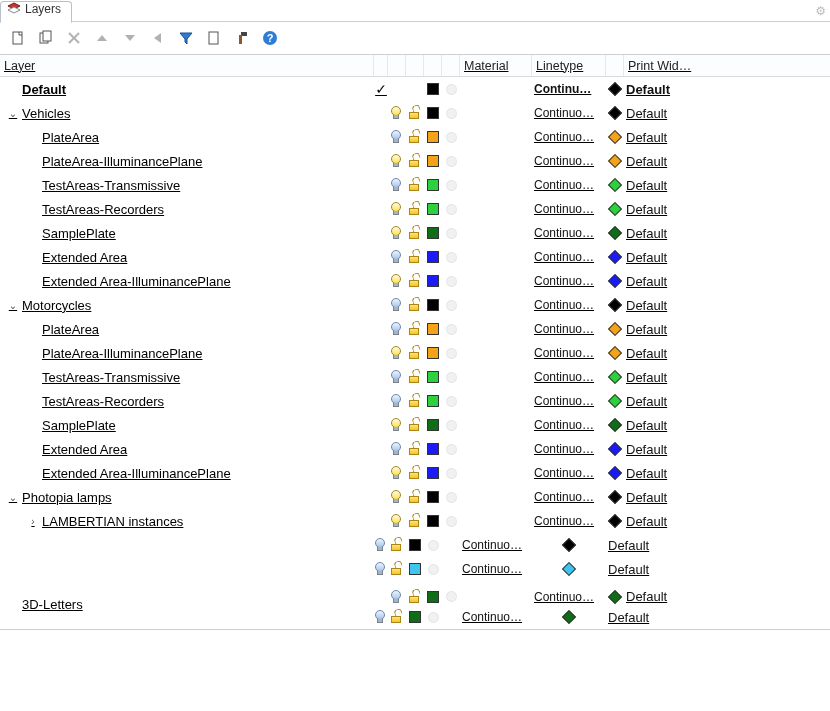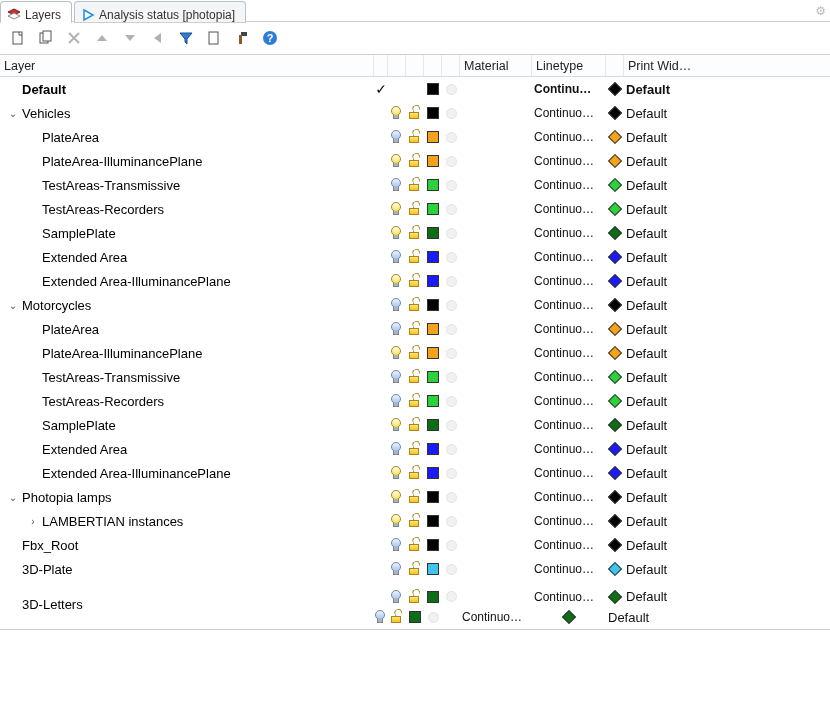--- a/index.html
+++ b/index.html
@@ -16,21 +16,21 @@
   
   .tabstrip {
     display: flex;
     align-items: stretch;
     height: 22px;
     background: #fff;
     border-bottom: 1px solid #cfcfcf;
   }
   .tab {
     display: flex;
-    align-items: flex-end;
+    align-items: flex-start;
     gap: 4px;
     padding: 0 10px 0 6px;
     height: 22px;
     background: #f4f5f6;
     border: 1px solid #b7c1cc;
     border-bottom: 1px solid #cfcfcf;
     border-top-left-radius: 4px;
     border-top-right-radius: 4px;
     margin-right: 2px;
     font-size: 12px;
@@ -50,21 +50,21 @@
     display: flex;
     align-items: center;
     gap: 8px;
     height: 32px;
     padding: 4px 8px;
   }
   .toolbar .tbtn { width:20px; height:20px; display:flex; align-items:center; justify-content:center; color:#555; }
   .toolbar .dis { opacity:0.45; }
 
   
-  .panel { border: 1px solid #cfcfcf; border-left: none; border-right: none; }
+  .panel { border: 1px solid #cfcfcf; border-left: none; border-right: none; text-decoration: underline; }
   .hdr {
     display: grid;
     grid-template-columns: 374px 14px 18px 18px 18px 18px 72px 74px 18px 96px;
     height: 22px;
     align-items: center;
     border-bottom: 1px solid #d6dbe0;
     background: #fcfdfe;
     font-size: 12.5px;
     color: #222;
   }
@@ -108,28 +108,20 @@
 <div class="tabstrip" id="tabstrip">
     <div class="tab active">
       <span class="ticon">
         <svg width="14" height="14" viewBox="0 0 14 14">
           <polygon points="7,1 13,4 7,7 1,4" fill="#c33" stroke="#7a1b1b"></polygon>
           <polygon points="7,5 13,8 7,11 1,8" fill="#fff" stroke="#888"></polygon>
         </svg>
       </span>
       <span>Layers</span>
     </div>
-    <div class="tab">
-      <span class="ticon">
-        <svg width="14" height="14" viewBox="0 0 14 14">
-          <polygon points="3,2 12,7 3,12" fill="#fff" stroke="#1f8de0" stroke-width="1.5"></polygon>
-        </svg>
-      </span>
-      <span>Analysis status [photopia]</span>
-    </div>
   </div>
 <span class="gearwheel">⚙</span>
 
 <div class="toolbar" id="toolbar">
     <div class="tbtn">
       <svg width="16" height="16" viewBox="0 0 16 16">
         <rect x="3" y="2" width="9" height="12" fill="#fff" stroke="#555"></rect>
         <polyline points="9,2 9,5 12,5" fill="none" stroke="#555"></polyline>
       </svg>
     </div>
@@ -771,24 +763,20 @@
           <div class="matcircle"></div>
         </div>
         <div></div>
         <div class="lt">Continuo…</div>
         <div class="iconcell">
           <div class="diamond" style="background: rgb(0, 0, 0);"></div>
         </div>
         <div class="pw">Default</div>
       </div>
       <div class="row">
-        <div class="namecell" style="padding-left: 6px;">
-          <span class="arrow blank"></span>
-          <span class="rowname">Fbx_Root</span>
-        </div>
         <div class="check"></div>
         <div class="iconcell">
           <div class="bulb off">
             <div class="glass"></div>
             <div class="base"></div>
           </div>
         </div>
         <div class="iconcell">
           <div class="lock">
             <div class="shackle"></div>
@@ -802,24 +790,20 @@
           <div class="matcircle"></div>
         </div>
         <div></div>
         <div class="lt">Continuo…</div>
         <div class="iconcell">
           <div class="diamond" style="background: rgb(0, 0, 0);"></div>
         </div>
         <div class="pw">Default</div>
       </div>
       <div class="row">
-        <div class="namecell" style="padding-left: 6px;">
-          <span class="arrow blank"></span>
-          <span class="rowname">3D-Plate</span>
-        </div>
         <div class="check"></div>
         <div class="iconcell">
           <div class="bulb off">
             <div class="glass"></div>
             <div class="base"></div>
           </div>
         </div>
         <div class="iconcell">
           <div class="lock">
             <div class="shackle"></div>

